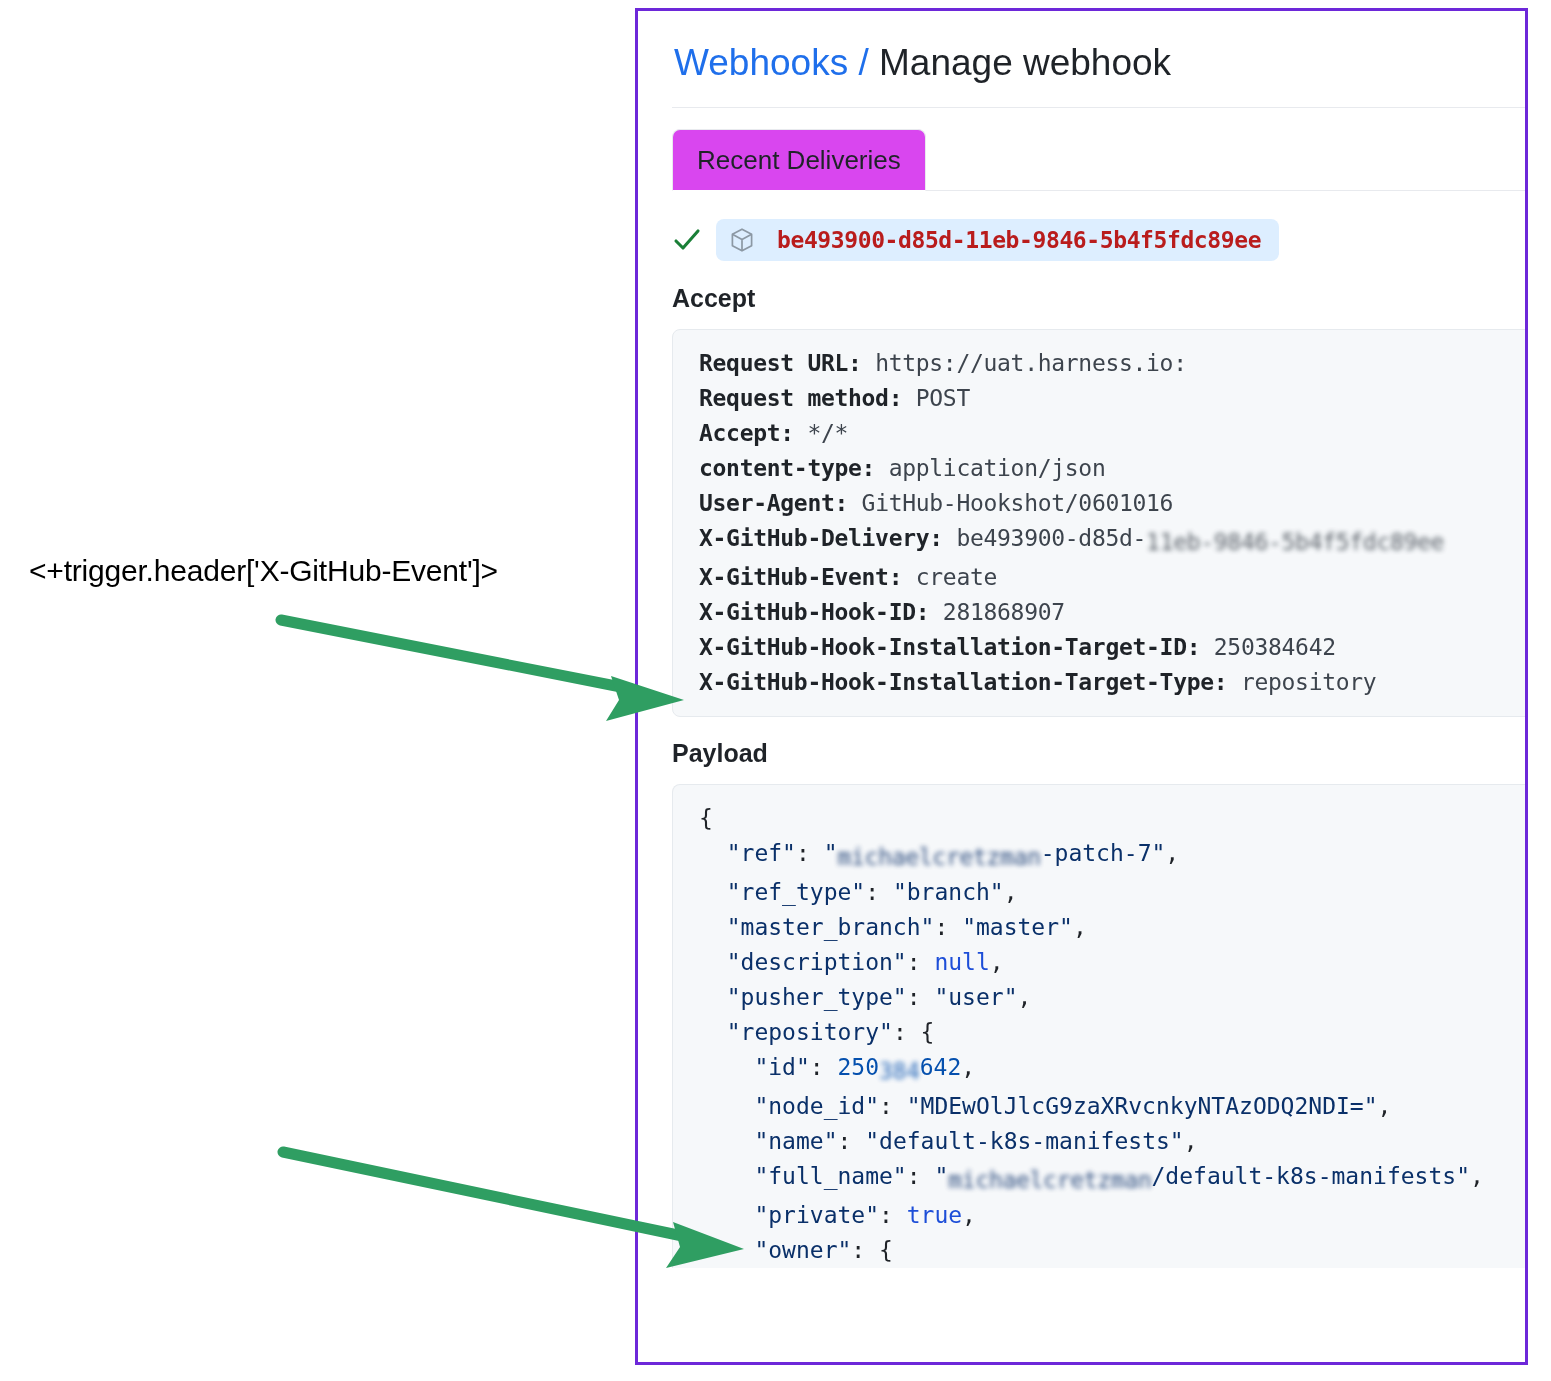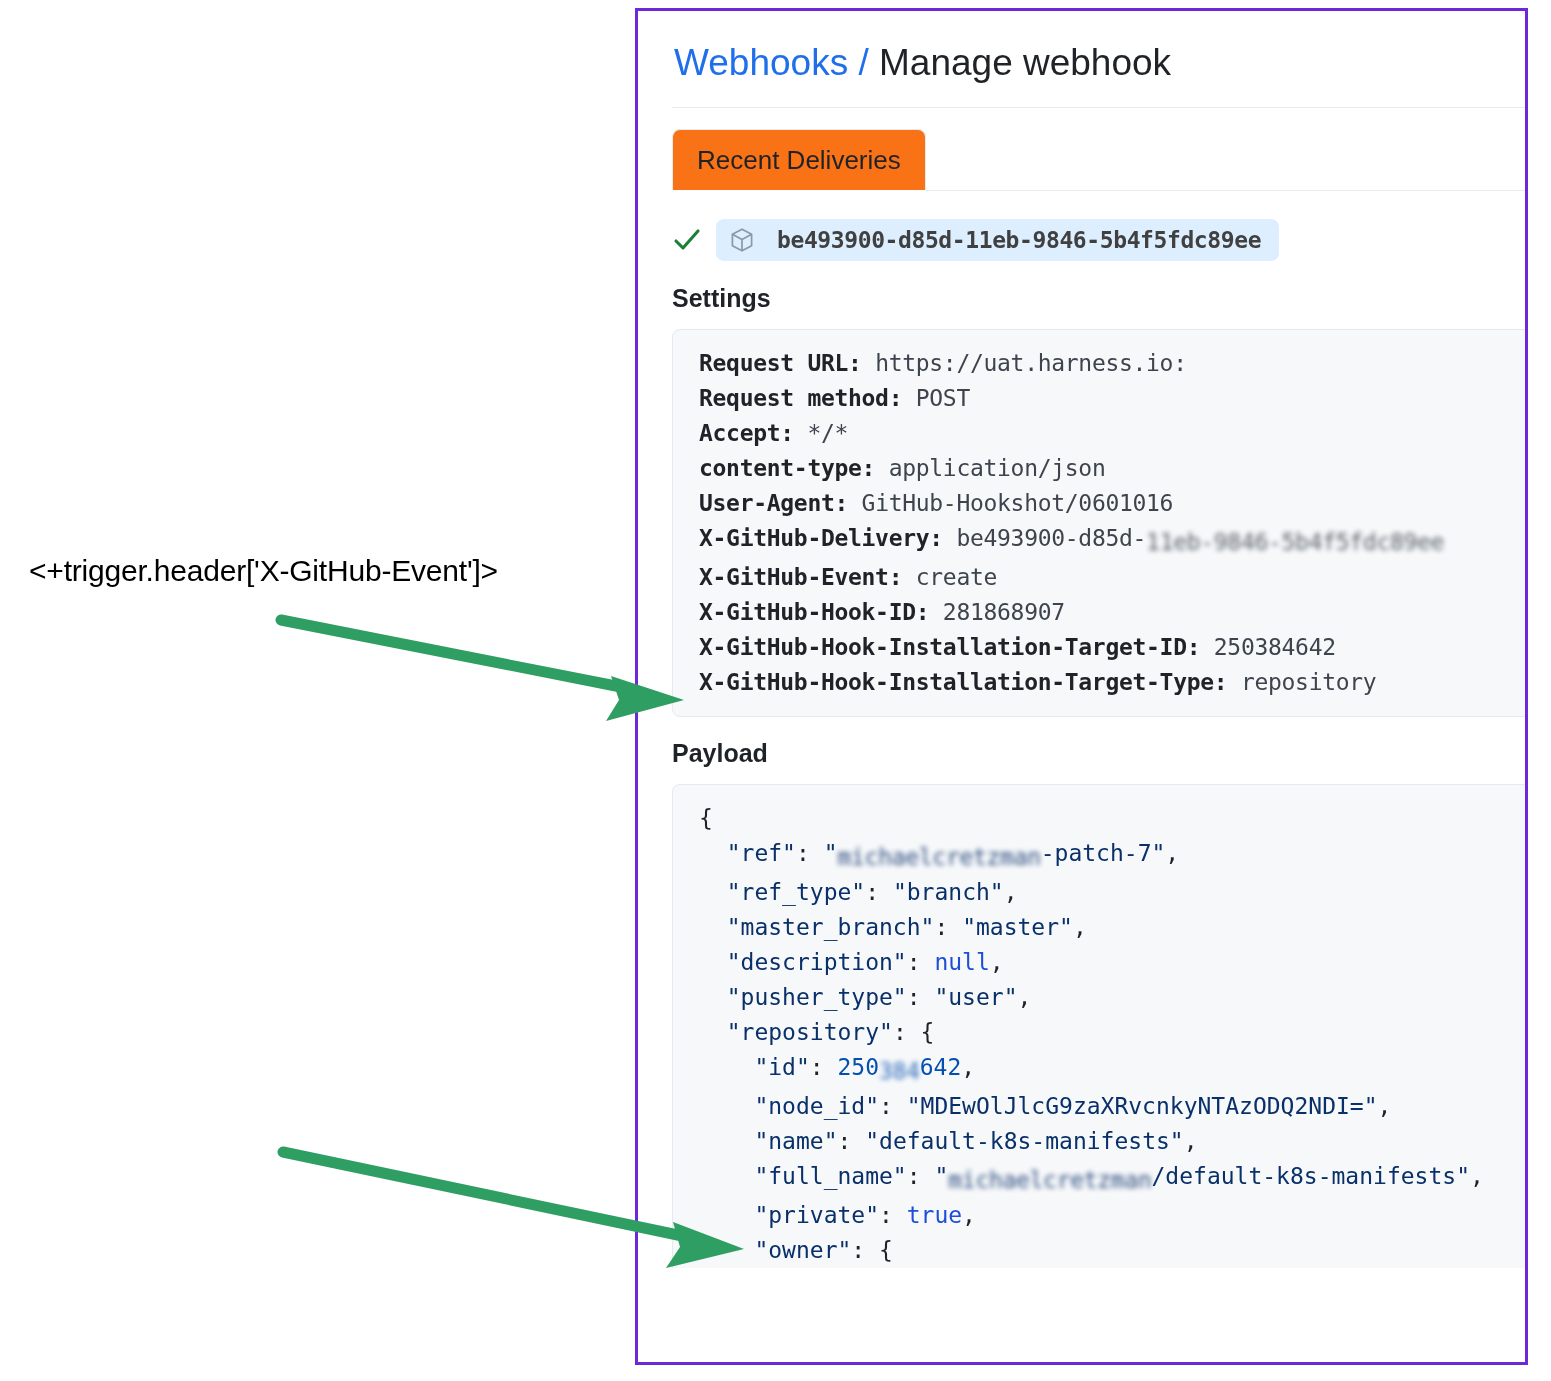--- a/index.html
+++ b/index.html
@@ -102,21 +102,21 @@
     align-items: center;
     padding: 0 24px;
     font-size: 26px;
     color: #59636e;
     background: transparent;
     box-sizing: border-box;
     z-index: 1;
   }
   .otab.active {
     color: #1f2328;
-    background: #f97316;
+    background: #d946ef;
     border: 1px solid #e8eaee;
     border-bottom-color: #ffffff;
     border-radius: 8px 8px 0 0;
   }
 
   
   .delivery-row {
     display: flex;
     align-items: center;
     margin-left: 34px;
@@ -141,21 +141,21 @@
   .package-icon {
     width: 26px;
     height: 26px;
     margin-right: 22px;
     flex: 0 0 auto;
   }
   .delivery-guid {
     font-family: "DejaVu Sans Mono", monospace;
     font-size: 23px;
     font-weight: bold;
-    color: #404040;
+    color: #b91c1c;
     letter-spacing: -0.4px;
     white-space: nowrap;
   }
 
   
   .inner-tabs {
     position: relative;
     margin-left: 34px;
     margin-top: 18px;
     height: 62px;
@@ -295,21 +295,21 @@
           <svg viewBox="0 0 26 26" width="26" height="26" aria-hidden="true">
             <path d="M13 2.2 L22.6 7.3 L22.6 18.7 L13 23.8 L3.4 18.7 L3.4 7.3 Z" fill="none" stroke="#8c98a4" stroke-width="1.7" stroke-linejoin="round"></path>
             <path d="M3.4 7.3 L13 12.5 L22.6 7.3 M13 12.5 L13 23.8" fill="none" stroke="#8c98a4" stroke-width="1.7" stroke-linejoin="round"></path>
           </svg>
         </span>
         <span class="delivery-guid">be493900-d85d-11eb-9846-5b4f5fdc89ee</span>
       </span>
     </div>
 
 
-    <div class="section-label">Settings</div>
+    <div class="section-label">Accept</div>
     <div class="code-panel headers-panel" id="headers-panel"><div><span class="hdr-key">Request URL:</span><span class="hdr-val"> https://uat.harness.io:</span></div><div><span class="hdr-key">Request method:</span><span class="hdr-val"> POST</span></div><div><span class="hdr-key">Accept:</span><span class="hdr-val"> */*</span></div><div><span class="hdr-key">content-type:</span><span class="hdr-val"> application/json</span></div><div><span class="hdr-key">User-Agent:</span><span class="hdr-val"> GitHub-Hookshot/0601016</span></div><div><span class="hdr-key">X-GitHub-Delivery:</span><span class="hdr-val"> be493900-d85d-</span><span class="redacted dark">11eb-9846-5b4f5fdc89ee</span></div><div><span class="hdr-key">X-GitHub-Event:</span><span class="hdr-val"> create</span></div><div><span class="hdr-key">X-GitHub-Hook-ID:</span><span class="hdr-val"> 281868907</span></div><div><span class="hdr-key">X-GitHub-Hook-Installation-Target-ID:</span><span class="hdr-val"> 250384642</span></div><div><span class="hdr-key">X-GitHub-Hook-Installation-Target-Type:</span><span class="hdr-val"> repository</span></div></div>
 
     <div class="section-label">Payload</div>
     <div class="code-panel payload-panel" id="payload-panel"><div><span class="j-punct">{</span></div><div><span>  </span><span class="j-key">"ref"</span><span class="j-punct">: </span><span class="j-str">"</span><span class="redacted navy">michaelcretzman</span><span class="j-str">-patch-7"</span><span class="j-punct">,</span></div><div><span>  </span><span class="j-key">"ref_type"</span><span class="j-punct">: </span><span class="j-str">"branch"</span><span class="j-punct">,</span></div><div><span>  </span><span class="j-key">"master_branch"</span><span class="j-punct">: </span><span class="j-str">"master"</span><span class="j-punct">,</span></div><div><span>  </span><span class="j-key">"description"</span><span class="j-punct">: </span><span class="j-lit">null</span><span class="j-punct">,</span></div><div><span>  </span><span class="j-key">"pusher_type"</span><span class="j-punct">: </span><span class="j-str">"user"</span><span class="j-punct">,</span></div><div><span>  </span><span class="j-key">"repository"</span><span class="j-punct">: </span><span class="j-punct">{</span></div><div><span>    </span><span class="j-key">"id"</span><span class="j-punct">: </span><span class="j-num">250</span><span class="redacted blue">384</span><span class="j-num">642</span><span class="j-punct">,</span></div><div><span>    </span><span class="j-key">"node_id"</span><span class="j-punct">: </span><span class="j-str">"MDEwOlJlcG9zaXRvcnkyNTAzODQ2NDI="</span><span class="j-punct">,</span></div><div><span>    </span><span class="j-key">"name"</span><span class="j-punct">: </span><span class="j-str">"default-k8s-manifests"</span><span class="j-punct">,</span></div><div><span>    </span><span class="j-key">"full_name"</span><span class="j-punct">: </span><span class="j-str">"</span><span class="redacted navy">michaelcretzman</span><span class="j-str">/default-k8s-manifests"</span><span class="j-punct">,</span></div><div><span>    </span><span class="j-key">"private"</span><span class="j-punct">: </span><span class="j-lit">true</span><span class="j-punct">,</span></div><div><span>    </span><span class="j-key">"owner"</span><span class="j-punct">: </span><span class="j-punct">{</span></div></div>
 
   </div>
 </div>
 
 <div class="annotation-layer">
   <div class="annot-label" id="annot-label-0">&lt;+trigger.header['X-GitHub-Event']&gt;</div>

